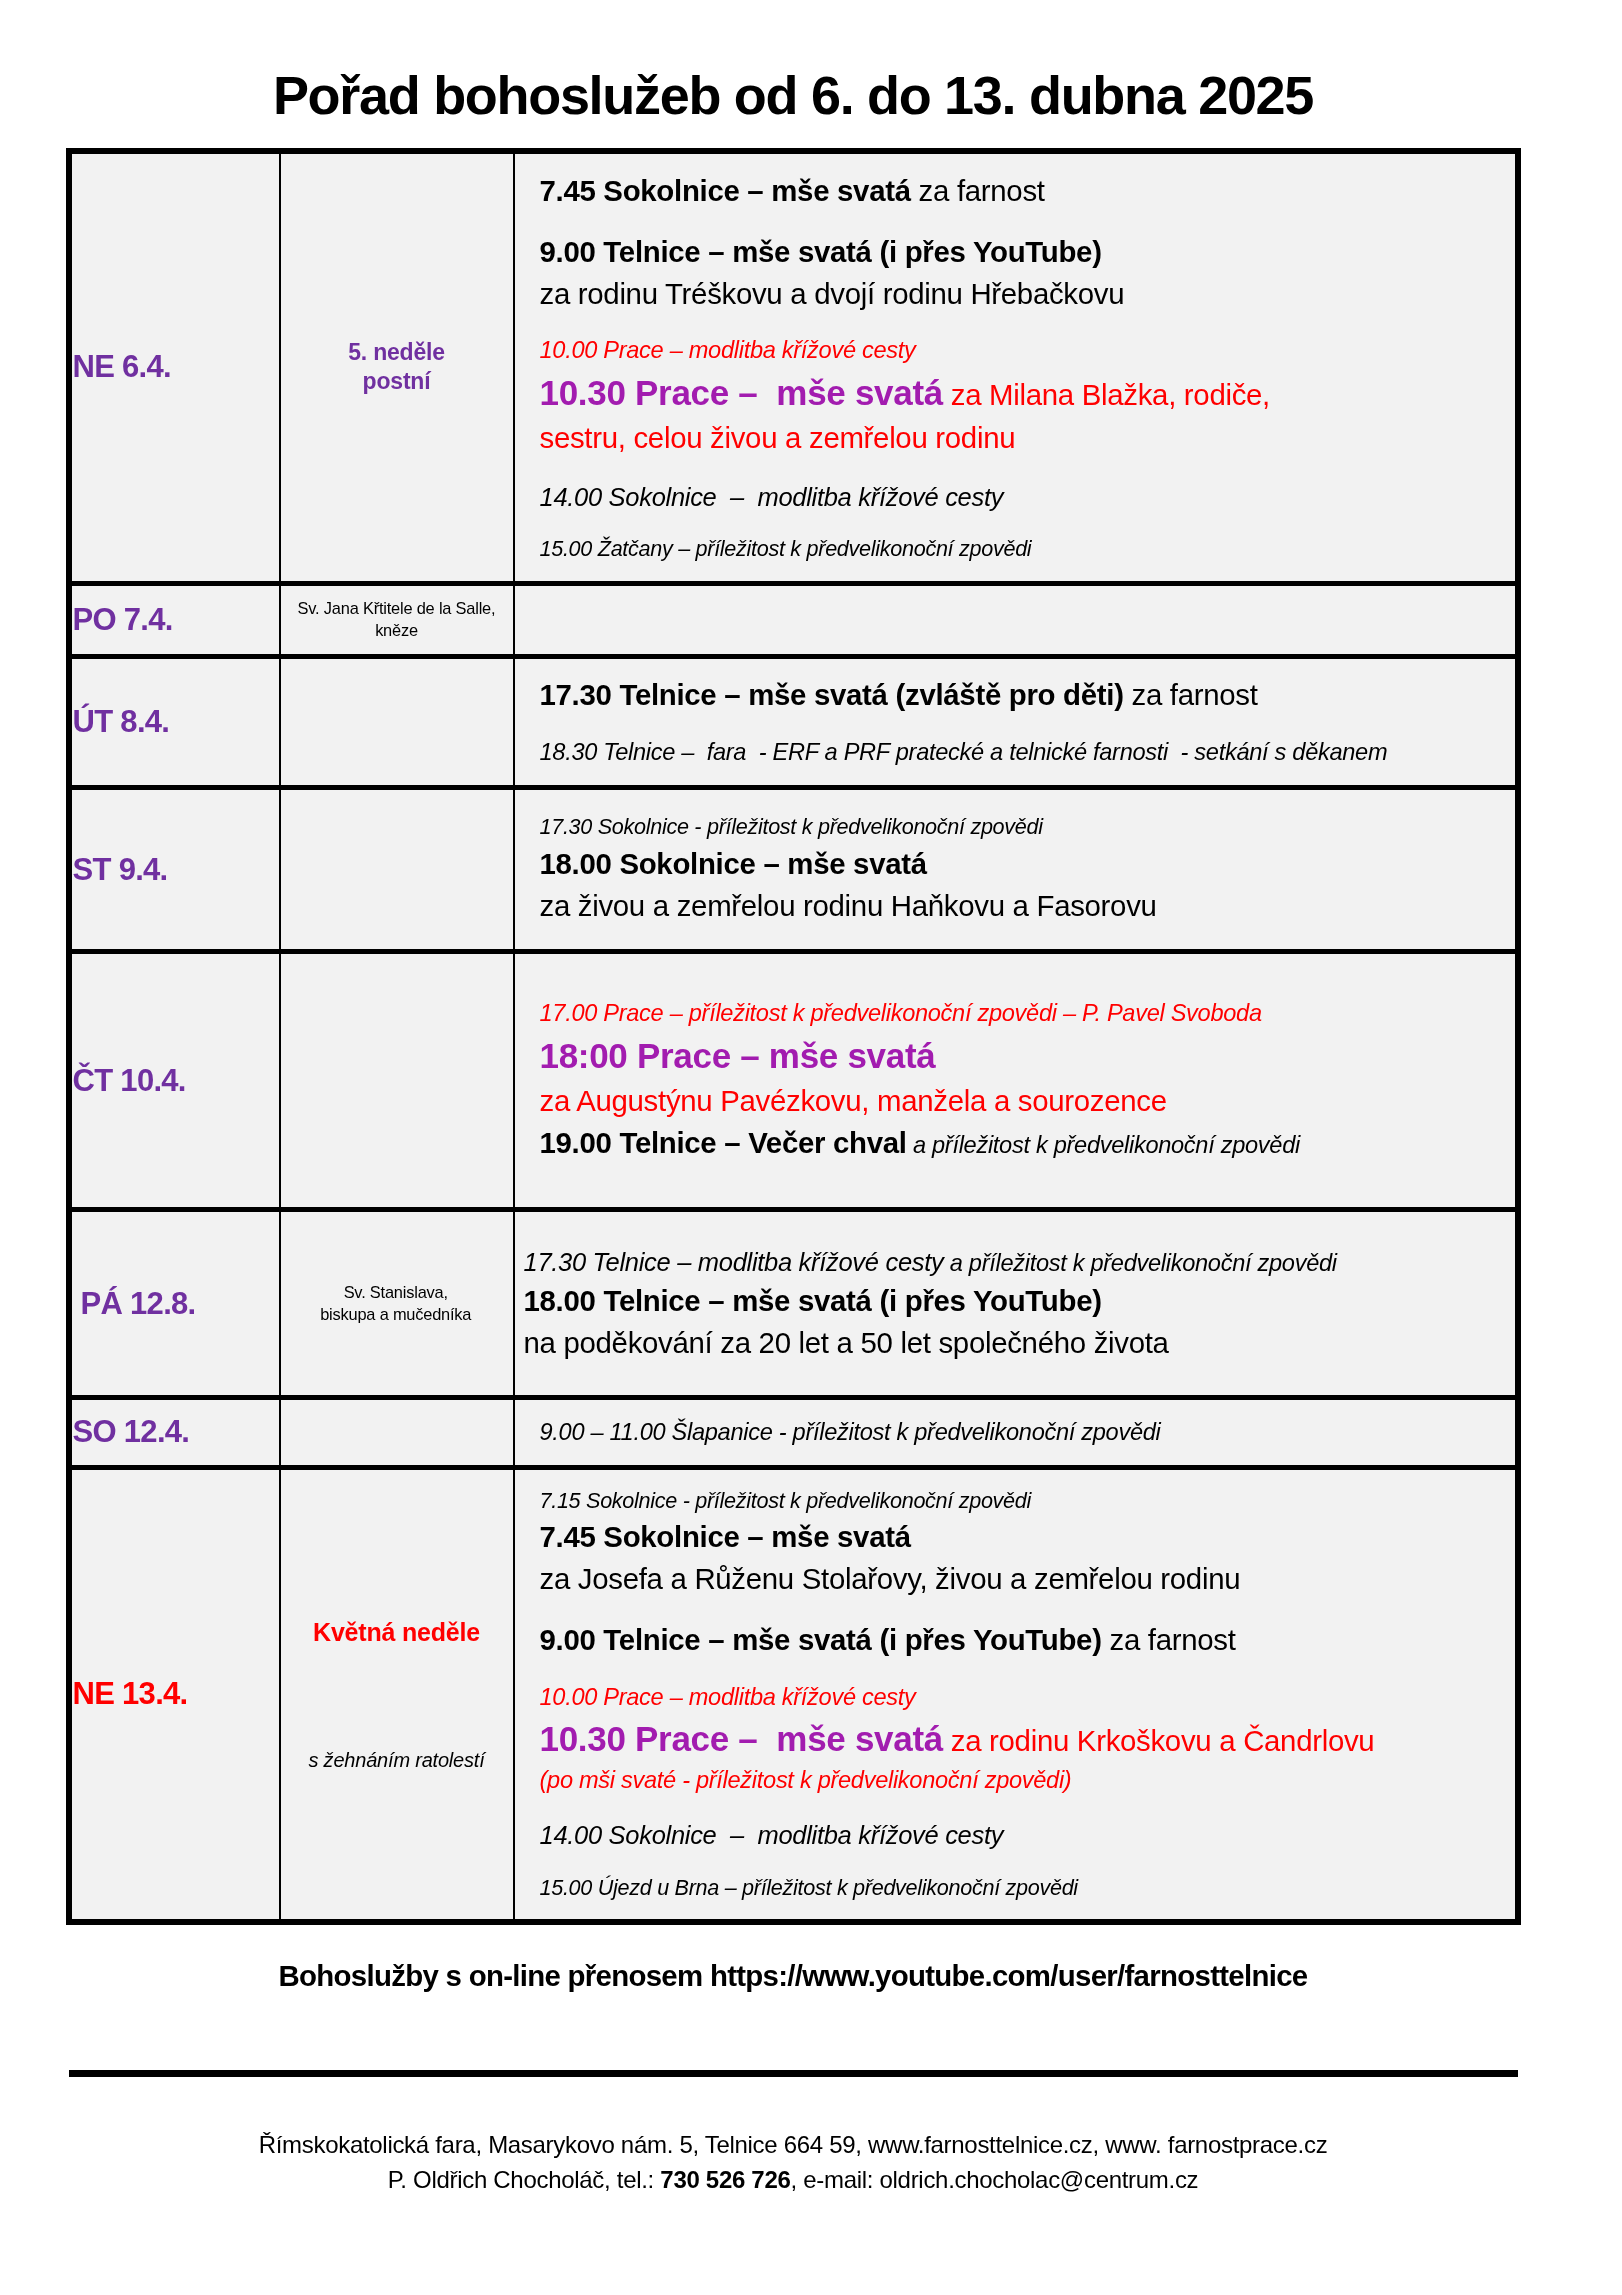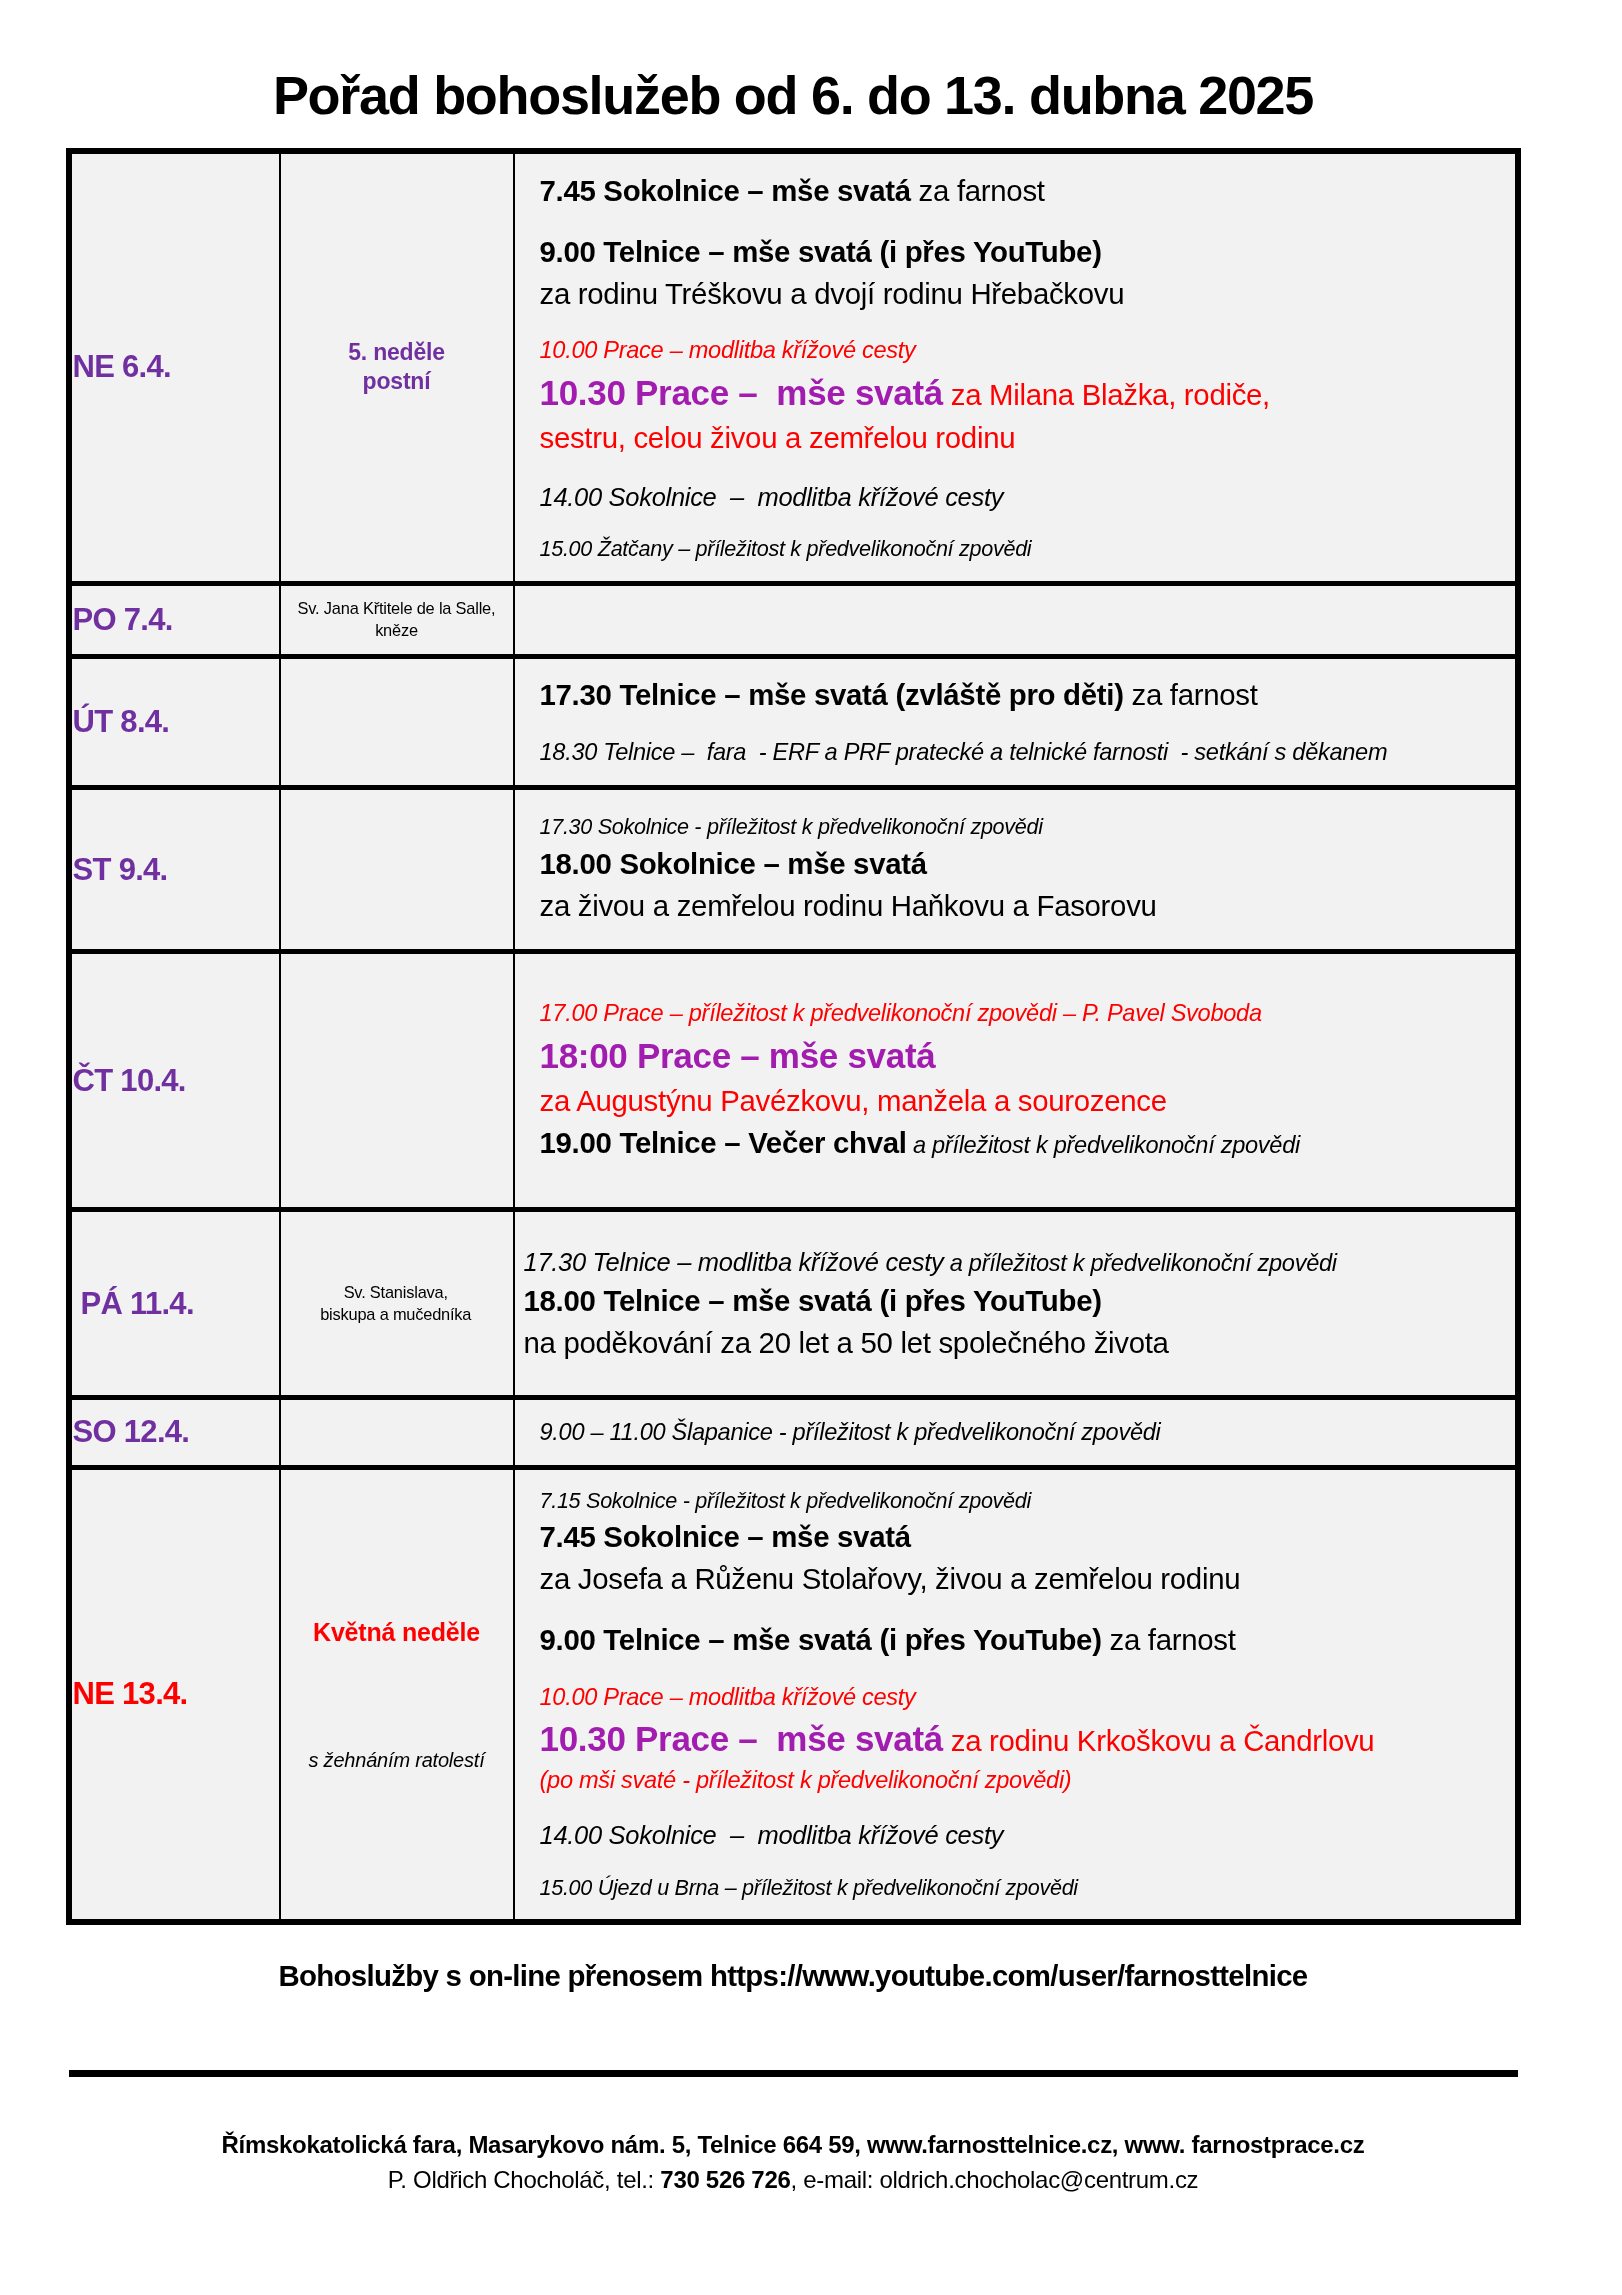--- a/index.html
+++ b/index.html
@@ -46,21 +46,21 @@
   .seg-red-italic { font-size:23.6px; font-style:italic; color:#FF0000; }
 
   .seg-feast-purple  { font-size:23px; font-weight:700; color:#7030A0; }
   .seg-feast-small   { font-size:16.4px; color:#000; }
   .seg-feast-red-bold{ font-size:25px; font-weight:700; color:#FF0000; }
   .seg-feast-italic  { font-size:20px; font-style:italic; color:#000; }
 
   .footer-youtube { text-align:center; font-size:29.4px; font-weight:700; margin-top:34px;
                     letter-spacing:-0.7px; }
   .footer-rule { width:1449px; height:6.5px; background:#000; margin:77px auto 0 auto; }
-  .footer-address { text-align:center; font-size:24px; font-weight:700; margin-top:54px;
+  .footer-address { text-align:center; font-size:24px; font-weight:400; margin-top:54px;
                     letter-spacing:-0.3px; }
   .footer-contact { text-align:center; font-size:24px; margin-top:7.9px; letter-spacing:-0.3px; }
   .seg-footer-normal { font-size:24px; }
   .seg-footer-bold   { font-size:24px; font-weight:700; }
 </style>
 </head>
 <body>
 
 <div class="page">
   <h1 class="title">Pořad bohoslužeb od 6. do 13. dubna 2025</h1>
@@ -124,21 +124,21 @@
           <td class="cell feast-cell"></td>
           <td class="cell content-cell">
             <div class="content-line"><span class="seg seg-red-italic">17.00 Prace – příležitost k předvelikonoční zpovědi – P. Pavel Svoboda</span></div>
             <div class="content-line"><span class="seg seg-red-bold">18:00 Prace – mše svatá</span></div>
             <div class="content-line"><span class="seg seg-red">za Augustýnu Pavézkovu, manžela a sourozence</span></div>
             <div class="content-line gap-l"><span class="seg seg-bold">19.00 Telnice – Večer chval</span><span class="seg seg-medium-italic"> a příležitost k předvelikonoční zpovědi</span></div>
           </td>
         </tr>
         <tr>
           <td class="cell day-cell">
-            <div class="day-label color-purple">PÁ 11.4.</div>
+            <div class="day-label color-purple">PÁ 12.8.</div>
           </td>
           <td class="cell feast-cell">
             <div class="feast-line seg seg-feast-small">Sv. Stanislava,</div>
             <div class="feast-line seg seg-feast-small">biskupa a mučedníka</div>
           </td>
           <td class="cell content-cell">
             <div class="content-line"><span class="seg seg-italic">17.30 Telnice – modlitba křížové cesty</span><span class="seg seg-medium-italic"> a příležitost k předvelikonoční zpovědi</span></div>
             <div class="content-line"><span class="seg seg-bold">18.00 Telnice – mše svatá (i přes YouTube)</span></div>
             <div class="content-line"><span class="seg seg-normal">na poděkování za 20 let a 50 let společného života</span></div>
           </td>

